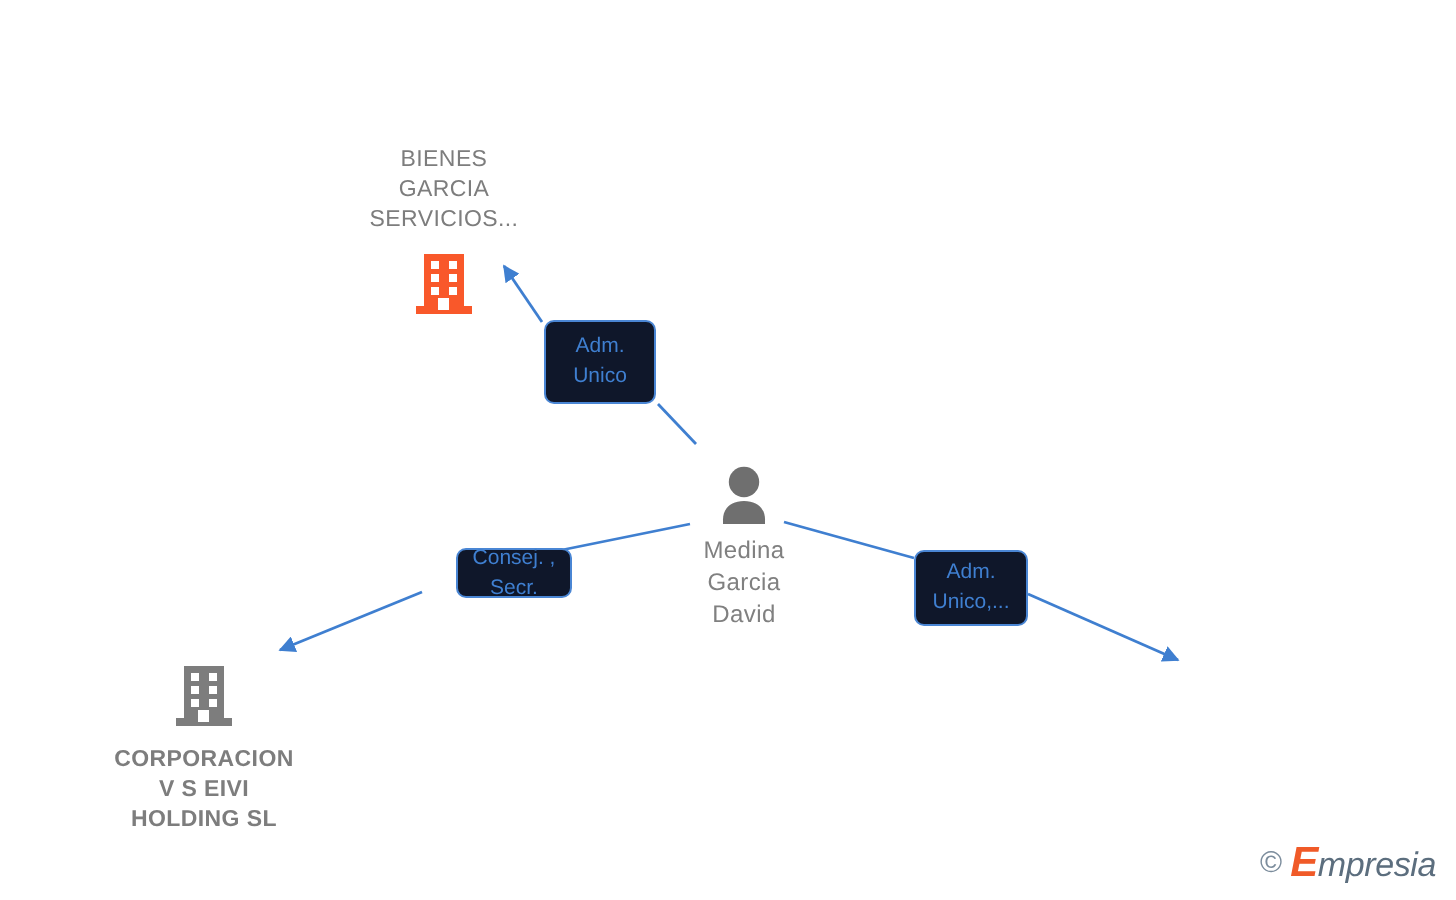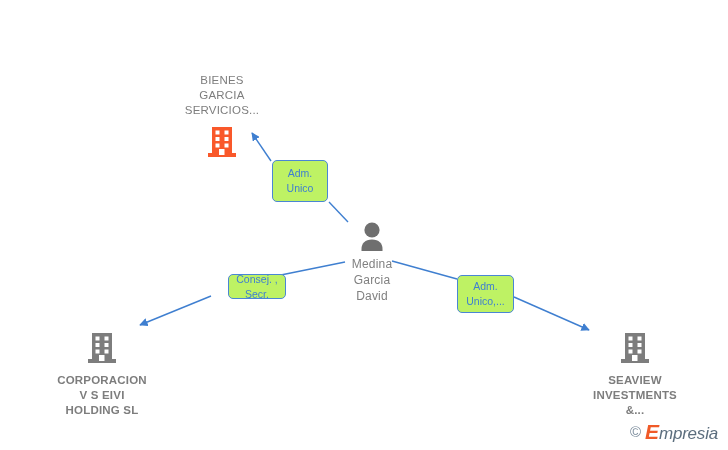--- a/index.html
+++ b/index.html
@@ -55,21 +55,21 @@
   
   .node.bottom .node-label { margin-top: 7px; font-weight: bold; }
   .node.person .node-label { margin-top: 3px; }
 
   
   .rel-box {
     position: absolute;
     box-sizing: border-box;
     border: 1px solid #4a86d4;
     border-radius: 5px;
-    background: #bef264;
+    background: #0f172a;
     color: #3f7fd0;
     font-size: 10.5px;
     line-height: 15px;
     text-align: center;
     display: flex;
     flex-direction: column;
     justify-content: center;
     align-items: center;
     white-space: pre-line;
   }
@@ -136,21 +136,21 @@
         <rect x="20.5" y="6.5" width="4" height="4" fill="#ffffff"></rect>
         <rect x="11.5" y="13" width="4" height="4" fill="#ffffff"></rect>
         <rect x="20.5" y="13" width="4" height="4" fill="#ffffff"></rect>
         <rect x="11.5" y="19.5" width="4" height="4" fill="#ffffff"></rect>
         <rect x="20.5" y="19.5" width="4" height="4" fill="#ffffff"></rect>
         <rect x="15" y="25" width="5.5" height="6" fill="#ffffff"></rect>
       </svg>
     </span>
   </div>
 
-  <div class="node person" style="left:297px; top:221px;">
+  <div class="node person" style="left:297px; top:232px;">
     <span class="icon-wrap">
       <svg width="34" height="32" viewBox="0 0 34 32" xmlns="http://www.w3.org/2000/svg">
         <circle cx="17" cy="9" r="7.6" fill="#6f6f6f"></circle>
         <path d="M17 18.5c-7 0-10.5 4.2-10.5 9.2 0 1.6 0 2.3 0 2.3h21s0-0.7 0-2.3c0-5-3.5-9.2-10.5-9.2z" fill="#6f6f6f"></path>
       </svg>
     </span>
     <div class="node-label person">Medina
 Garcia
 David</div>
   </div>
@@ -167,38 +167,20 @@
         <rect x="11.5" y="19.5" width="4" height="4" fill="#ffffff"></rect>
         <rect x="20.5" y="19.5" width="4" height="4" fill="#ffffff"></rect>
         <rect x="15" y="25" width="5.5" height="6" fill="#ffffff"></rect>
       </svg>
     </span>
     <div class="node-label company">CORPORACION
 V S EIVI
 HOLDING  SL</div>
   </div>
 
-  <div class="node bottom" style="left:560px; top:330px;">
-    <span class="icon-wrap">
-      <svg width="36" height="36" viewBox="0 0 36 36" xmlns="http://www.w3.org/2000/svg">
-        <rect x="8" y="3" width="20" height="28" fill="#7d7d7d"></rect>
-        <rect x="4" y="29" width="28" height="4" fill="#7d7d7d"></rect>
-        <rect x="11.5" y="6.5" width="4" height="4" fill="#ffffff"></rect>
-        <rect x="20.5" y="6.5" width="4" height="4" fill="#ffffff"></rect>
-        <rect x="11.5" y="13" width="4" height="4" fill="#ffffff"></rect>
-        <rect x="20.5" y="13" width="4" height="4" fill="#ffffff"></rect>
-        <rect x="11.5" y="19.5" width="4" height="4" fill="#ffffff"></rect>
-        <rect x="20.5" y="19.5" width="4" height="4" fill="#ffffff"></rect>
-        <rect x="15" y="25" width="5.5" height="6" fill="#ffffff"></rect>
-      </svg>
-    </span>
-    <div class="node-label company">SEAVIEW
-INVESTMENTS
-&amp;...</div>
-  </div>
 
   <div class="rel-box" style="left:272px; top:160px; width:56px; height:42px;">Adm.
 Unico</div>
 
   <div class="rel-box" style="left:228px; top:274px; width:58px; height:25px;">Consej. ,
 Secr.</div>
 
   <div class="rel-box" style="left:457px; top:275px; width:57px; height:38px;">Adm.
 Unico,...</div>
 

